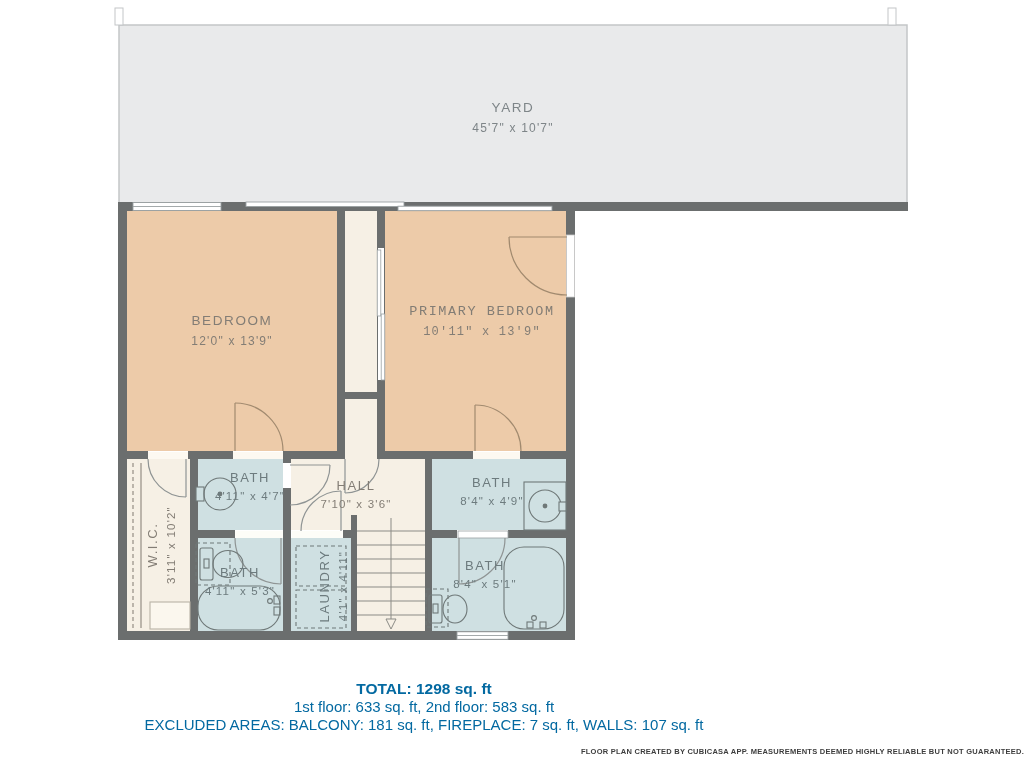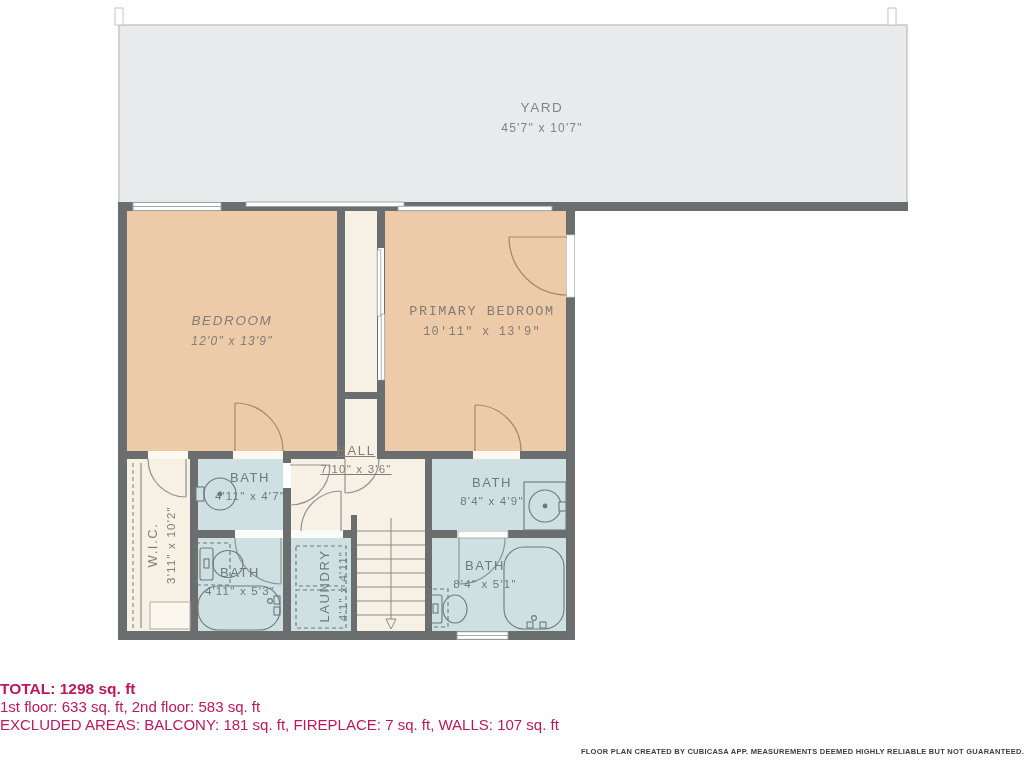--- a/index.html
+++ b/index.html
@@ -10,22 +10,22 @@
   .room-label{position:absolute;text-align:center;transform:translate(-50%,-50%);
       color:#837d75;letter-spacing:1.6px;line-height:20px;white-space:nowrap;pointer-events:none;}
   .room-label .rname{font-size:13.5px;display:block;}
   .room-label .rdims{font-size:12px;display:block;letter-spacing:1.2px;}
   .room-label.small{line-height:18px;}
   .room-label.small .rname{font-size:13px;}
   .room-label.small .rdims{font-size:11.5px;}
   .room-label.bath{color:#6d7b7e;}
   .room-label.yard{color:#7e8588;}
   .room-label.vertical{transform:translate(-50%,-50%) rotate(-90deg);}
-  .summary{position:absolute;left:0;top:680px;width:848px;text-align:left;
-      color:#be185d;font-size:15px;line-height:18px;}
+  .summary{position:absolute;left:0;top:680px;width:848px;text-align:center;
+      color:#0369a1;font-size:15px;line-height:18px;}
   .summary .total{font-weight:bold;font-size:15.5px;}
   .disclaimer{position:absolute;left:0;top:747px;width:1024px;text-align:right;
       color:#3d3d3d;font-size:7.5px;font-weight:600;letter-spacing:0.25px;}
 </style>
 </head>
 <body>
 
 <div class="canvas">
 
 <svg width="1024" height="768" viewBox="0 0 1024 768">
@@ -207,36 +207,36 @@
     </g>
 
     <g>
       <line x1="141" y1="463" x2="141" y2="628" stroke="#8b857c"></line>
       <line x1="133" y1="463" x2="133" y2="628" stroke="#8b857c" stroke-dasharray="4 3"></line>
       <rect x="150" y="602" width="40" height="27" fill="#fbf7ee" stroke="#b9b3a6"></rect>
     </g>
   </g>
 </svg>
 
-<div class="room-label yard" style="left:513px;top:118px;margin-left:29px;">
+<div class="room-label yard" style="left:513px;top:118px;">
   <span class="rname">YARD</span>
   <span class="rdims">45'7" x 10'7"</span>
 </div>
 
-<div class="room-label" style="left:232px;top:331px;font-style:italic;">
+<div class="room-label" style="left:232px;top:331px;">
   <span class="rname">BEDROOM</span>
   <span class="rdims">12'0" x 13'9"</span>
 </div>
 
 <div class="room-label" style="left:482px;top:322px;font-family:Liberation Mono, monospace;">
   <span class="rname">PRIMARY BEDROOM</span>
   <span class="rdims">10'11" x 13'9"</span>
 </div>
 
-<div class="room-label small" style="left:356px;top:460px;text-decoration:underline;">
+<div class="room-label small" style="left:356px;top:495px;">
   <span class="rname">HALL</span>
   <span class="rdims">7'10" x 3'6"</span>
 </div>
 
 <div class="room-label small bath" style="left:250px;top:487px;">
   <span class="rname">BATH</span>
   <span class="rdims">4'11" x 4'7"</span>
 </div>
 
 <div class="room-label small bath" style="left:492px;top:492px;">

